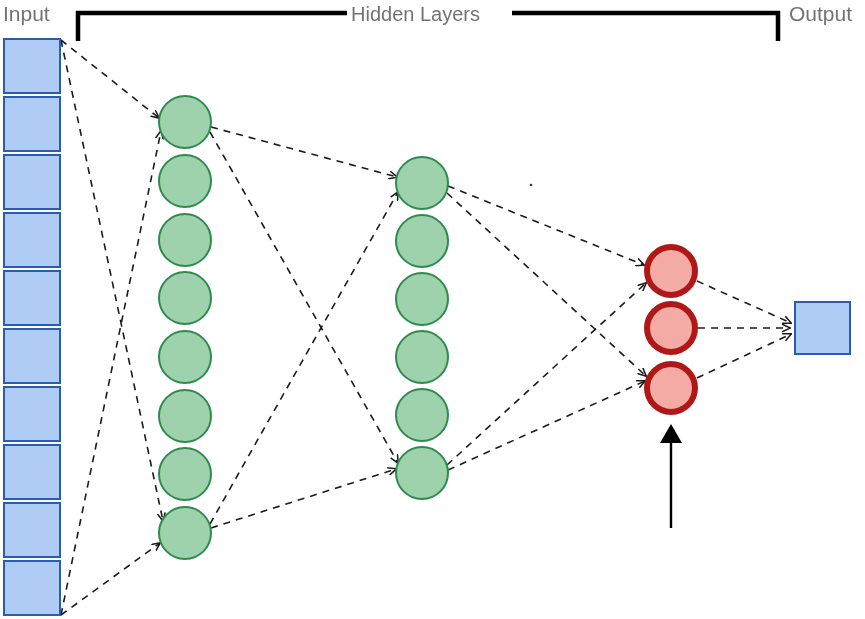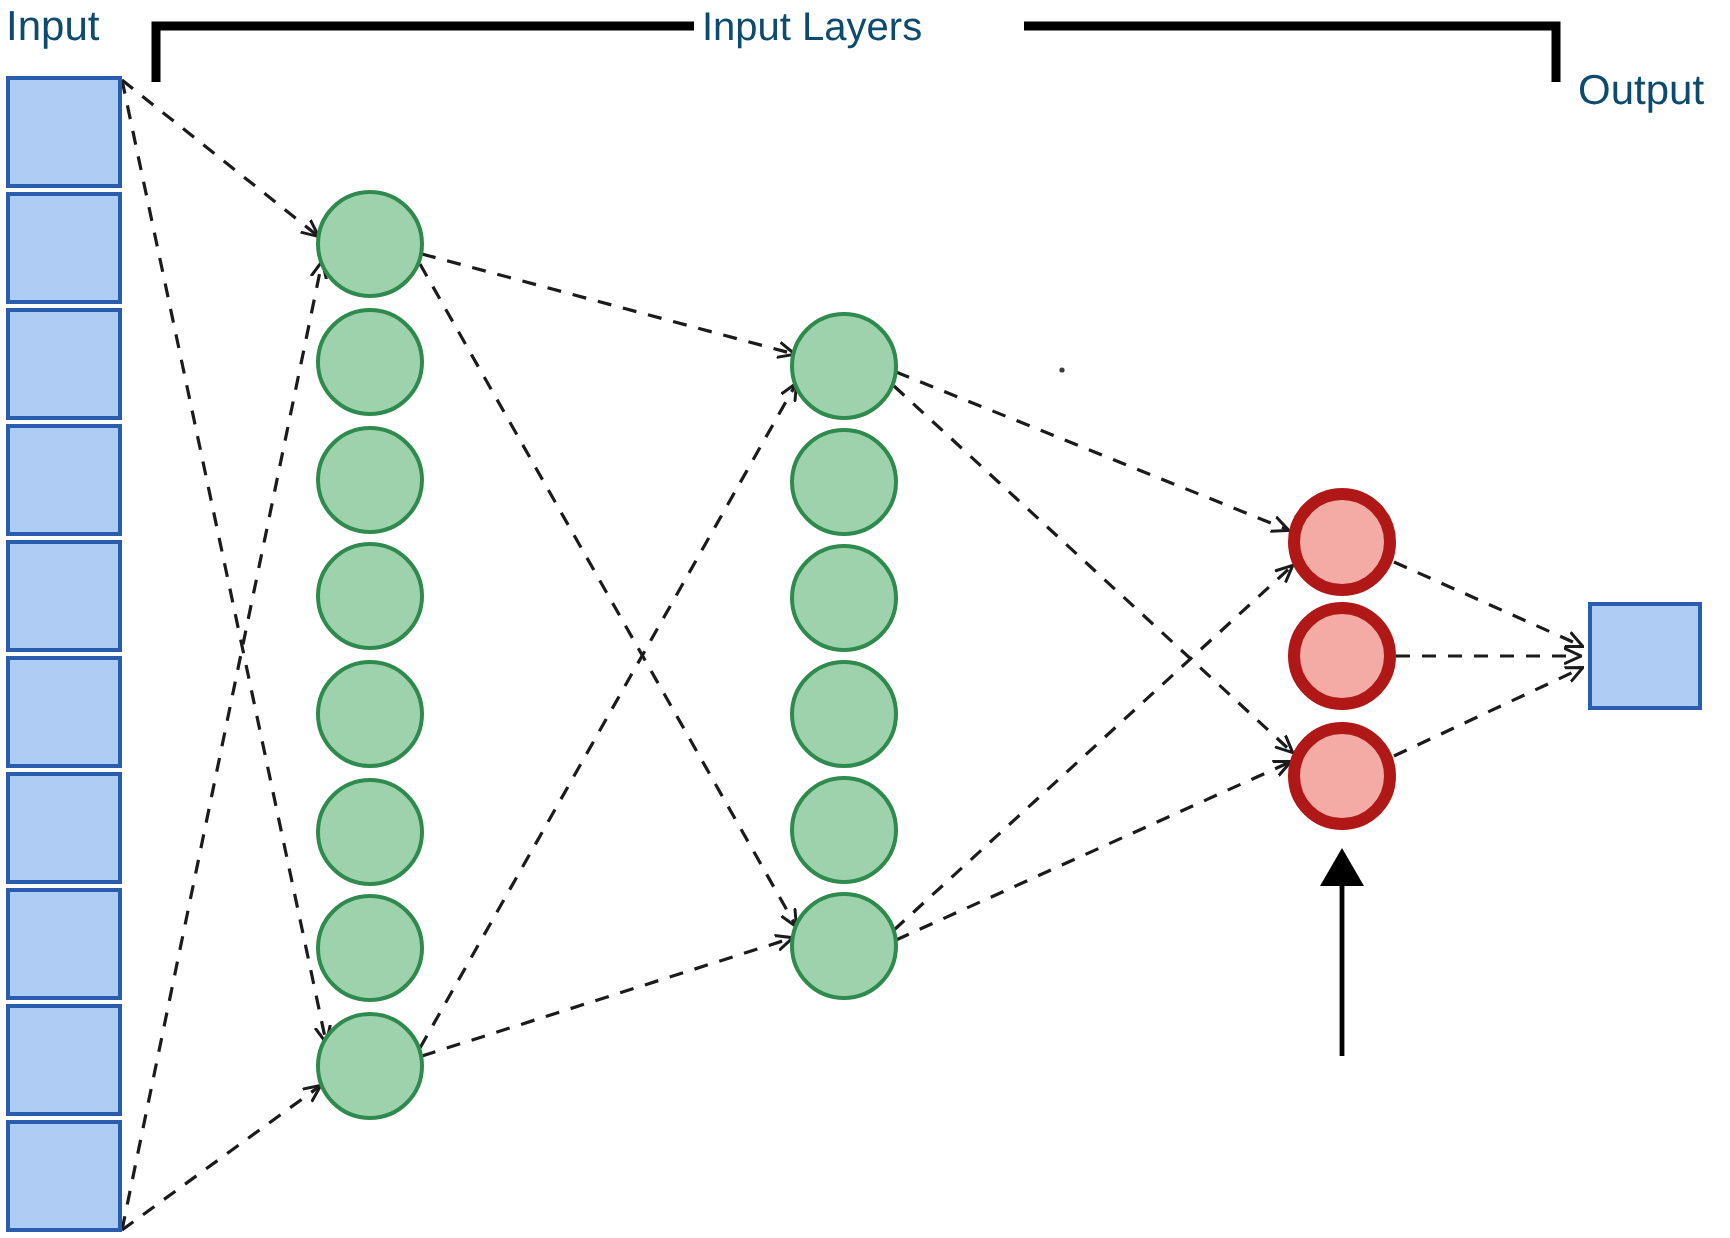--- a/index.html
+++ b/index.html
@@ -1,23 +1,23 @@
 <!DOCTYPE html>
 <html><head>
 <meta charset="utf-8">
 <style>
   html,body{margin:0;padding:0;background:#ffffff;}
   body{width:865px;height:619px;overflow:hidden;
        font-family:"Liberation Sans","DejaVu Sans",sans-serif;}
   #stage{position:relative;width:865px;height:619px;}
   svg#diagram{position:absolute;left:0;top:0;width:865px;height:619px;display:block;}
-  .lbl{position:absolute;color:#0c4a6e;white-space:nowrap;}
+  .lbl{position:absolute;color:#737373;white-space:nowrap;}
   #lbl-input{left:3px;top:2px;font-size:21px;}
   #lbl-hidden{left:351px;top:3px;font-size:20px;}
-  #lbl-output{left:789px;top:2px;font-size:21px;margin-top:32px;}
+  #lbl-output{left:789px;top:2px;font-size:21px;}
   #lbl-embed{left:577px;top:522px;font-size:30px;}
 </style>
 </head>
 <body>
 
 <div id="stage">
 
   <svg id="diagram" viewBox="0 0 865 619">
     <defs>
       <marker id="dashArrow" markerWidth="9" markerHeight="9" refX="8" refY="4.5" orient="auto" markerUnits="userSpaceOnUse">
@@ -93,16 +93,16 @@
     </g>
 
     <g>
       <rect x="795" y="302" width="55" height="52" fill="#aeccf4" stroke="#2a5db0" stroke-width="2"></rect>
     </g>
 
     <line x1="671" y1="528" x2="671" y2="442" stroke="#000000" stroke-width="2.4" marker-end="url(#solidArrow)"></line>
   </svg>
 
   <div class="lbl" id="lbl-input">Input</div>
-  <div class="lbl" id="lbl-hidden">Input Layers</div>
+  <div class="lbl" id="lbl-hidden">Hidden Layers</div>
   <div class="lbl" id="lbl-output">Output</div>
 
 </div>
 
 </body></html>

